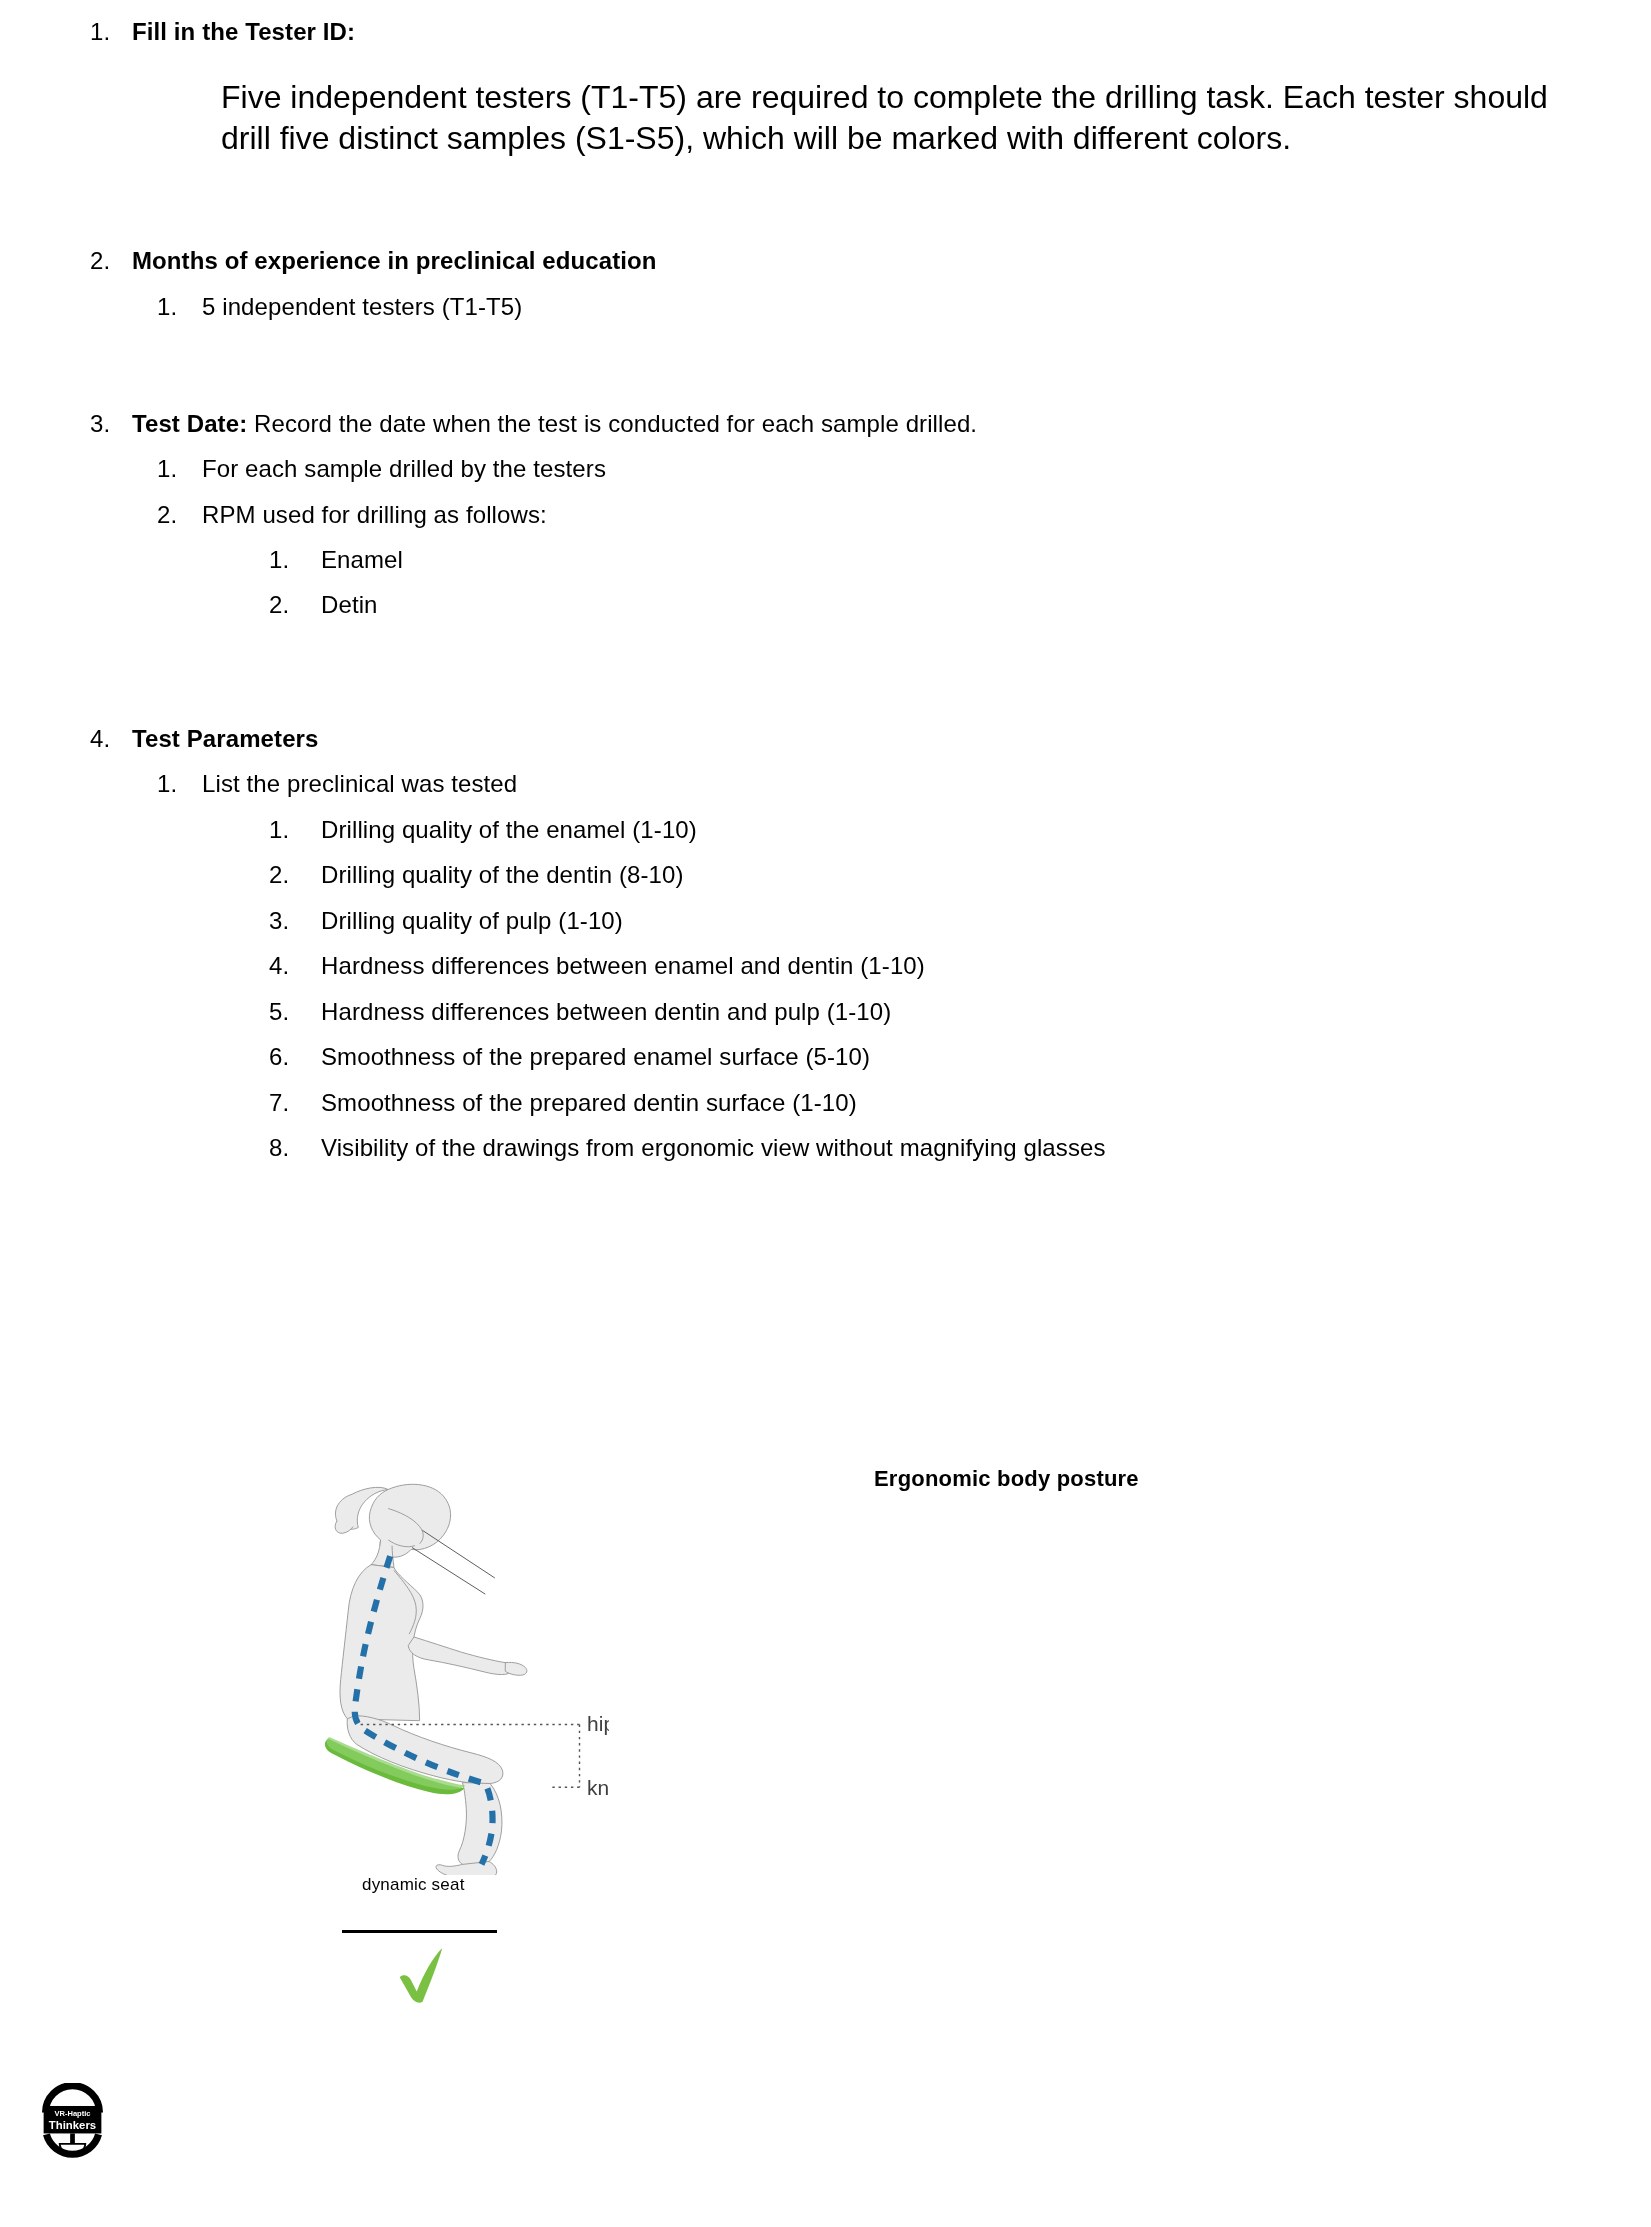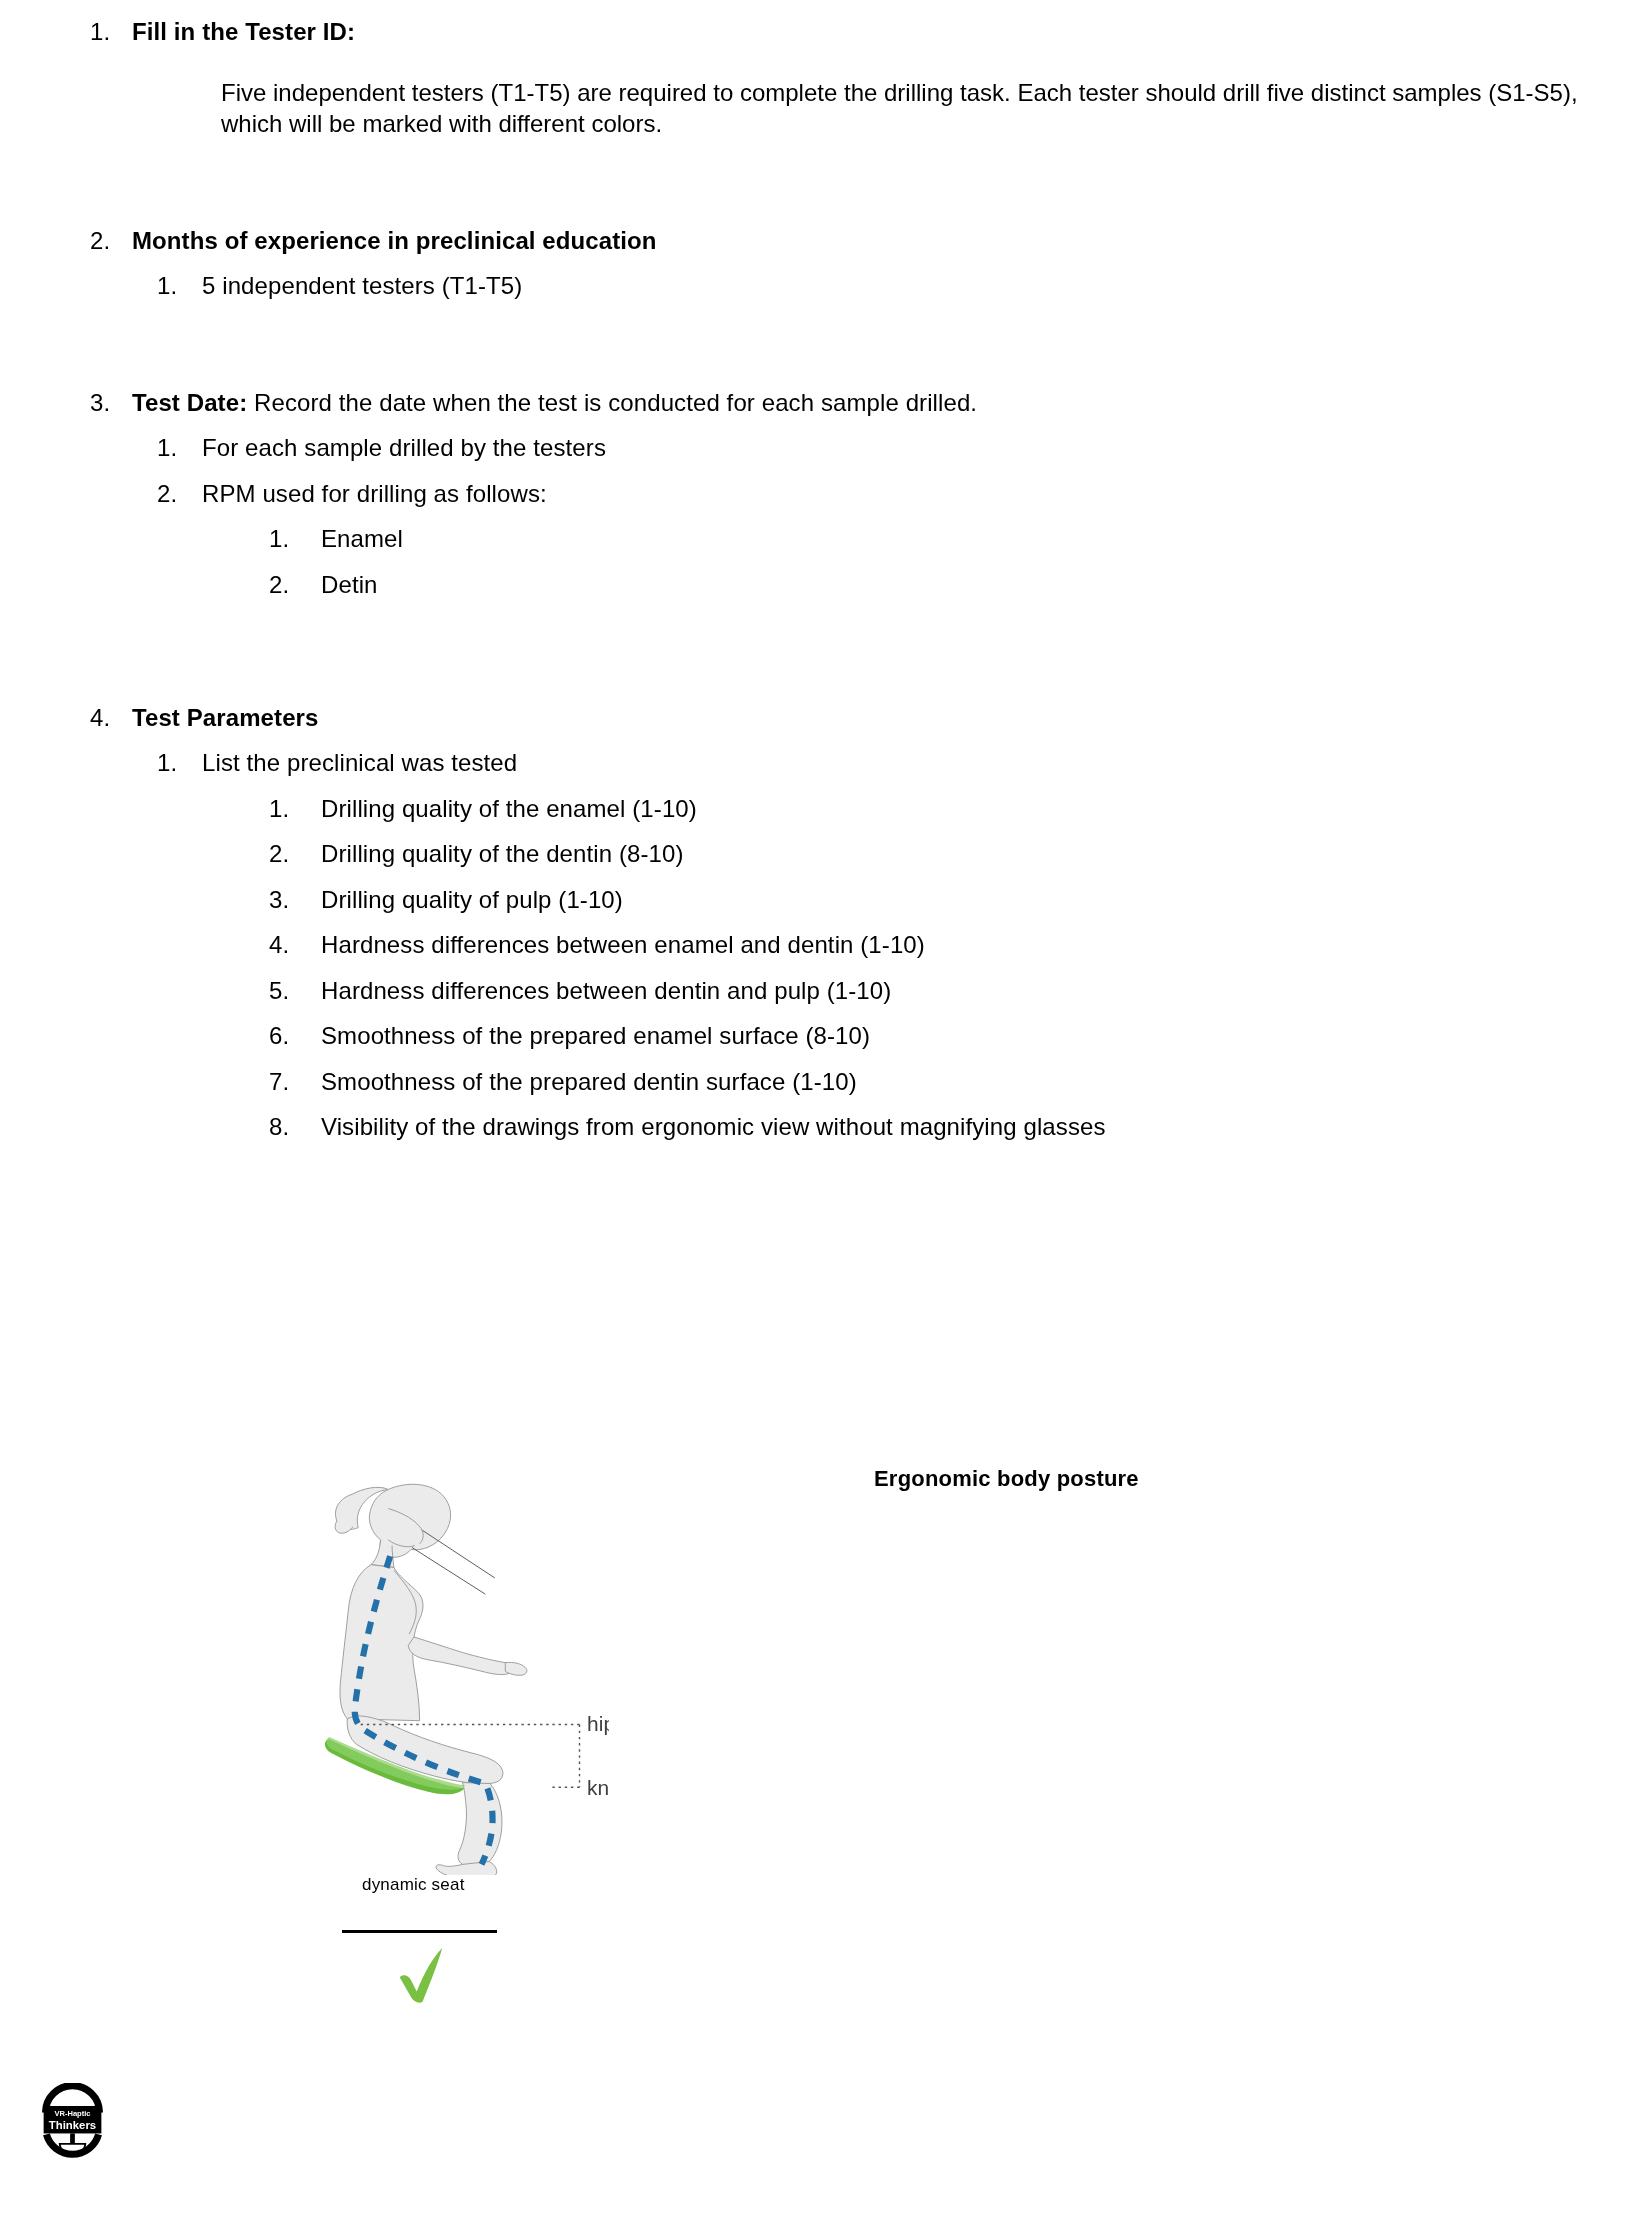--- a/index.html
+++ b/index.html
@@ -56,21 +56,21 @@
   .lvl2 > .marker { width: 45px; }
 
   
   .lvl3 { margin-left: 269px; }
   .lvl3 > .marker { width: 52px; }
 
   
   .para {
     margin-left: 221px;
     width: 1375px;
-    font-size: 24px;
+    font-size: 32px;
     line-height: 1.30;
   }
 
   .gap-xl { height: 56px; }
   .gap-l  { height: 46px; }
   .gap-m  { height: 29.5px; }
   .gap-s  { height: 14.3px; }
 
   .b { font-weight: bold; }
 
@@ -213,21 +213,21 @@
       <span class="body">Hardness differences between enamel and dentin (1-10)</span>
     </div>
     <div class="gap-s"></div>
     <div class="li lvl3">
       <span class="marker">5.</span>
       <span class="body"> Hardness differences between dentin and pulp (1-10)</span>
     </div>
     <div class="gap-s"></div>
     <div class="li lvl3">
       <span class="marker">6.</span>
-      <span class="body"> Smoothness of the prepared enamel surface (8-10)</span>
+      <span class="body"> Smoothness of the prepared enamel surface (5-10)</span>
     </div>
     <div class="gap-s"></div>
     <div class="li lvl3">
       <span class="marker">7.</span>
       <span class="body"> Smoothness of the prepared dentin surface (1-10)</span>
     </div>
     <div class="gap-s"></div>
     <div class="li lvl3">
       <span class="marker">8.</span>
       <span class="body">Visibility of the drawings from ergonomic view without magnifying glasses</span>

